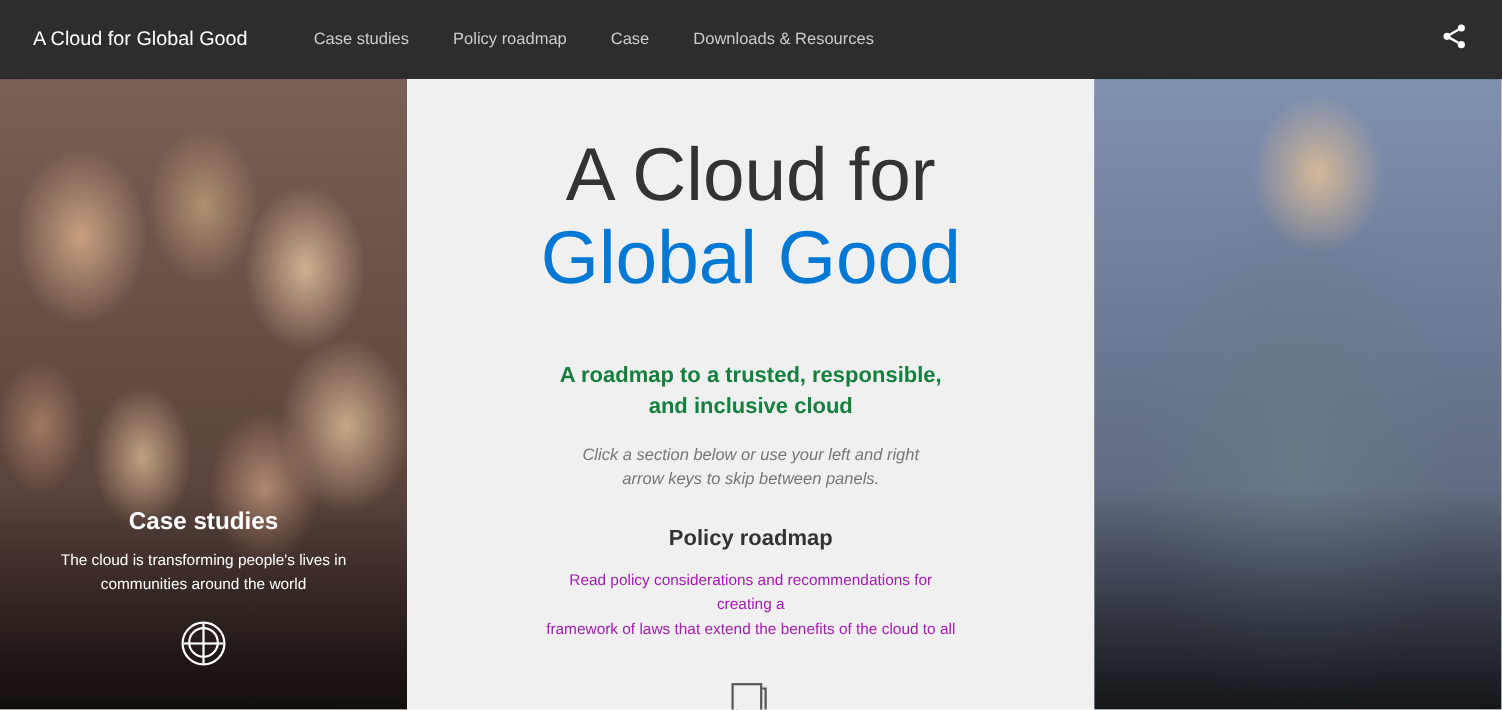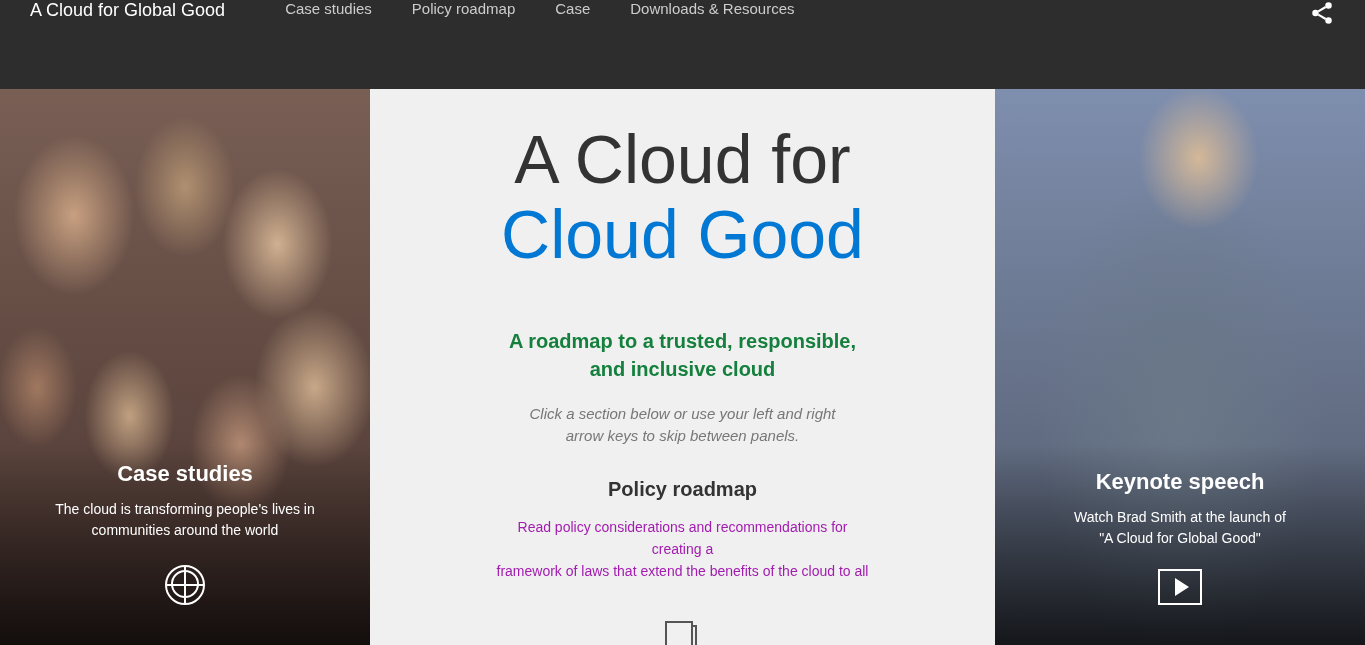--- a/index.html
+++ b/index.html
@@ -1,21 +1,21 @@
 <!DOCTYPE html>
 <html><head>
   <meta charset="utf-8">
   <style>
     * { margin: 0; padding: 0; box-sizing: border-box; }
     body { font-family: 'Segoe UI', Arial, sans-serif; width: 1365px; height: 645px; overflow: hidden; }
 
     
     nav {
-      position: fixed; top: 0; left: 0; width: 100%; height: 89px;
-      background: #2d2d2d; display: flex; 
+      position: fixed; top: 0; left: 0; width: 100%; height: 71px;
+      background: #2d2d2d; display: flex; align-items: center;
       z-index: 100; padding: 0 30px;
     }
     .nav-brand {
       color: #fff; font-size: 18px; font-weight: 400; margin-right: 60px;
       white-space: nowrap;
     }
     .nav-links { display: flex; gap: 40px; flex: 1; }
     .nav-link {
       color: #ccc; font-size: 15px; text-decoration: none; cursor: pointer;
     }
@@ -239,21 +239,21 @@
       <div style="display:flex; justify-content:center;">
         <div class="globe-icon">
           <div class="globe-icon-inner"></div>
         </div>
       </div>
     </div>
   </div>
 
   <div class="panel-center">
     <div class="main-title-line1">A Cloud for</div>
-    <div class="main-title-line2">Cloud Good</div>
+    <div class="main-title-line2">Global Good</div>
     <div class="title-divider"></div>
     <div class="subtitle">
       A roadmap to a trusted, responsible,<br>and inclusive cloud
     </div>
     <div class="instruction">
       Click a section below or use your left and right<br>arrow keys to skip between panels.
     </div>
     <div class="section-title">Policy roadmap</div>
     <div class="section-desc">
       Read policy considerations and recommendations for creating a<br>framework of laws that extend the benefits of the cloud to all
@@ -263,26 +263,15 @@
         <div class="copy-icon-back"></div>
         <div class="copy-icon-front"></div>
       </div>
     </div>
   </div>
 
   <div class="panel-right">
     <div class="panel-right-bg"></div>
     <div class="speaker-overlay"></div>
     <div class="panel-right-overlay"></div>
-    <div class="panel-right-content">
-      <div class="panel-right-title">Keynote speech</div>
-      <div class="panel-right-desc">
-        Watch Brad Smith at the launch of<br>"A Cloud for Global Good"
-      </div>
-      <div style="display:flex; justify-content:center;">
-        <div class="play-btn">
-          <div class="play-triangle"></div>
-        </div>
-      </div>
-    </div>
   </div>
 
 </div>
 
 </body></html>

